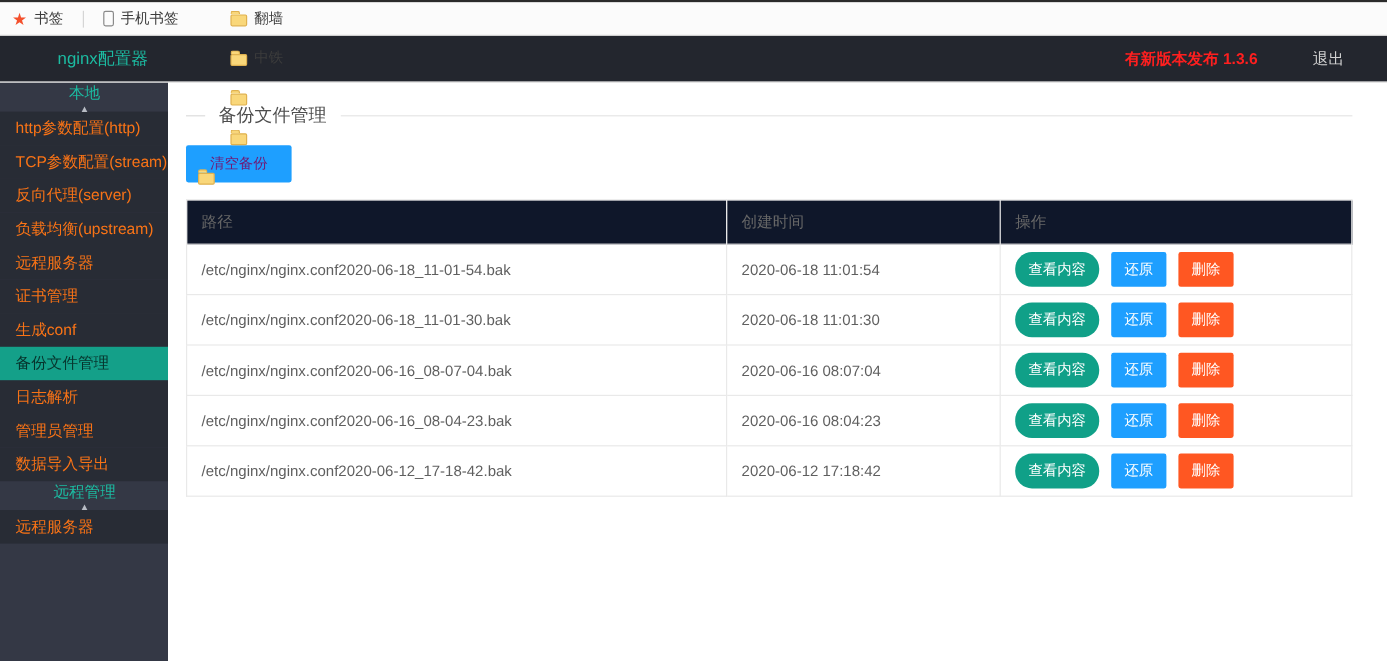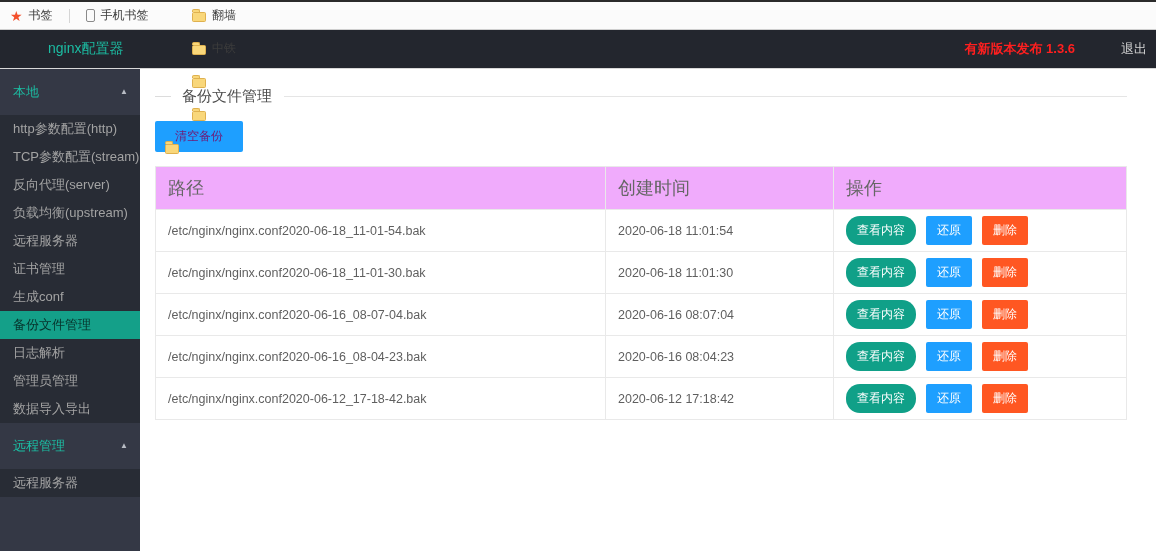--- a/index.html
+++ b/index.html
@@ -19,51 +19,51 @@
   .bm-star{color:#F4502C;font-size:14px;line-height:1;}
   .bm-divider{width:1px;height:14px;background:#d5d5d5;}
   .bm-phone{width:9px;height:13px;border:1px solid #8a8a8a;border-radius:2px;}
   .folder-icon{position:relative;width:14px;height:10px;background:#F9D77A;
     border:1px solid #DFB14F;border-radius:1.5px;margin-top:3px;}
   .folder-icon::before{content:'';position:absolute;top:-4px;left:-1px;width:6px;height:2px;
     background:#F9D77A;border:1px solid #DFB14F;border-bottom:none;border-radius:2px 2px 0 0;}
 
   
   .app-header{height:38px;background:var(--header-bg);display:flex;align-items:center;
-    padding:0 9px 0 48px;}
+    padding:0 36px 0 48px;}
   .app-title{color:var(--teal);font-size:14px;}
   .header-right{margin-left:auto;display:flex;gap:46px;}
   .version-notice{color:var(--version-red);font-weight:bold;font-size:13px;cursor:pointer;}
   .logout{color:#d2d2d2;font-size:13px;cursor:pointer;}
 
   
   .layout{display:flex;height:483px;border-top:1px solid #d8d8d8;}
   .sidebar{width:140px;min-width:140px;background:var(--side-bg);height:100%;
     font-size:13px;overflow:hidden;}
-  .nav-group-title{height:46px;display:flex;align-items:center;justify-content:space-between;
-    padding:0 12px 0 13px;color:var(--teal);cursor:pointer;}
+  .nav-group-title{height:24px;display:flex;align-items:center;justify-content:flex-start;
+    padding:0 12px 0 13px;color:var(--teal);cursor:pointer;flex-direction:column;}
   .nav-arrow{color:#b8bcc4;font-size:8px;line-height:1;}
   .nav-item{height:28px;line-height:28px;padding-left:13px;background:var(--side-item-bg);
-    color:#a3a3a3;cursor:pointer;white-space:nowrap;overflow:hidden;}
+    color:#f97316;cursor:pointer;white-space:nowrap;overflow:hidden;}
   .nav-item.active{background:var(--teal-dark);color:rgba(0,0,0,0.68);}
 
   
   .content{flex:1;background:#fff;padding:18px 29px 0 15px;overflow:hidden;}
   .field-title{display:flex;align-items:center;}
   .field-dash{width:16px;height:1px;background:#dcdcdc;margin-right:11px;}
   .field-label{font-size:15px;color:#4d4d4d;white-space:nowrap;}
   .field-line{flex:1;height:1px;background:#e5e5e5;margin-left:12px;}
   .btn-clear{display:inline-block;margin-top:15px;border:none;background:var(--blue);
     color:#701a75;font-size:12px;padding:7px 20px;border-radius:2px;cursor:pointer;
     font-family:inherit;}
 
   table.backup-table{width:100%;margin-top:14px;border-collapse:collapse;
     border:1px solid #e9e9e9;font-size:12.5px;}
-  .backup-table th{background:#f0abfc;font-weight:normal;color:#666;text-align:left;
-    padding:9px 12px;font-size:18px;border:1px solid #e9e9e9;}
+  .backup-table th{background:#0f172a;font-weight:normal;color:#666;text-align:left;
+    padding:9px 12px;font-size:13px;border:1px solid #e9e9e9;}
   .backup-table td{padding:6px 12px;color:#5f5f5f;border:1px solid #e9e9e9;height:38px;}
   .backup-table th.col-path{width:450px;}
   .backup-table th.col-time{width:228px;}
   .row-btn{display:inline-block;border:none;color:#fff;font-size:12px;padding:6px 11px;
     border-radius:2px;cursor:pointer;margin-right:10px;font-family:inherit;}
   .btn-view{background:#10A088;border-radius:14px;}
   .btn-restore{background:var(--blue);}
   .btn-delete{background:var(--danger);}
 </style>
 </head>

